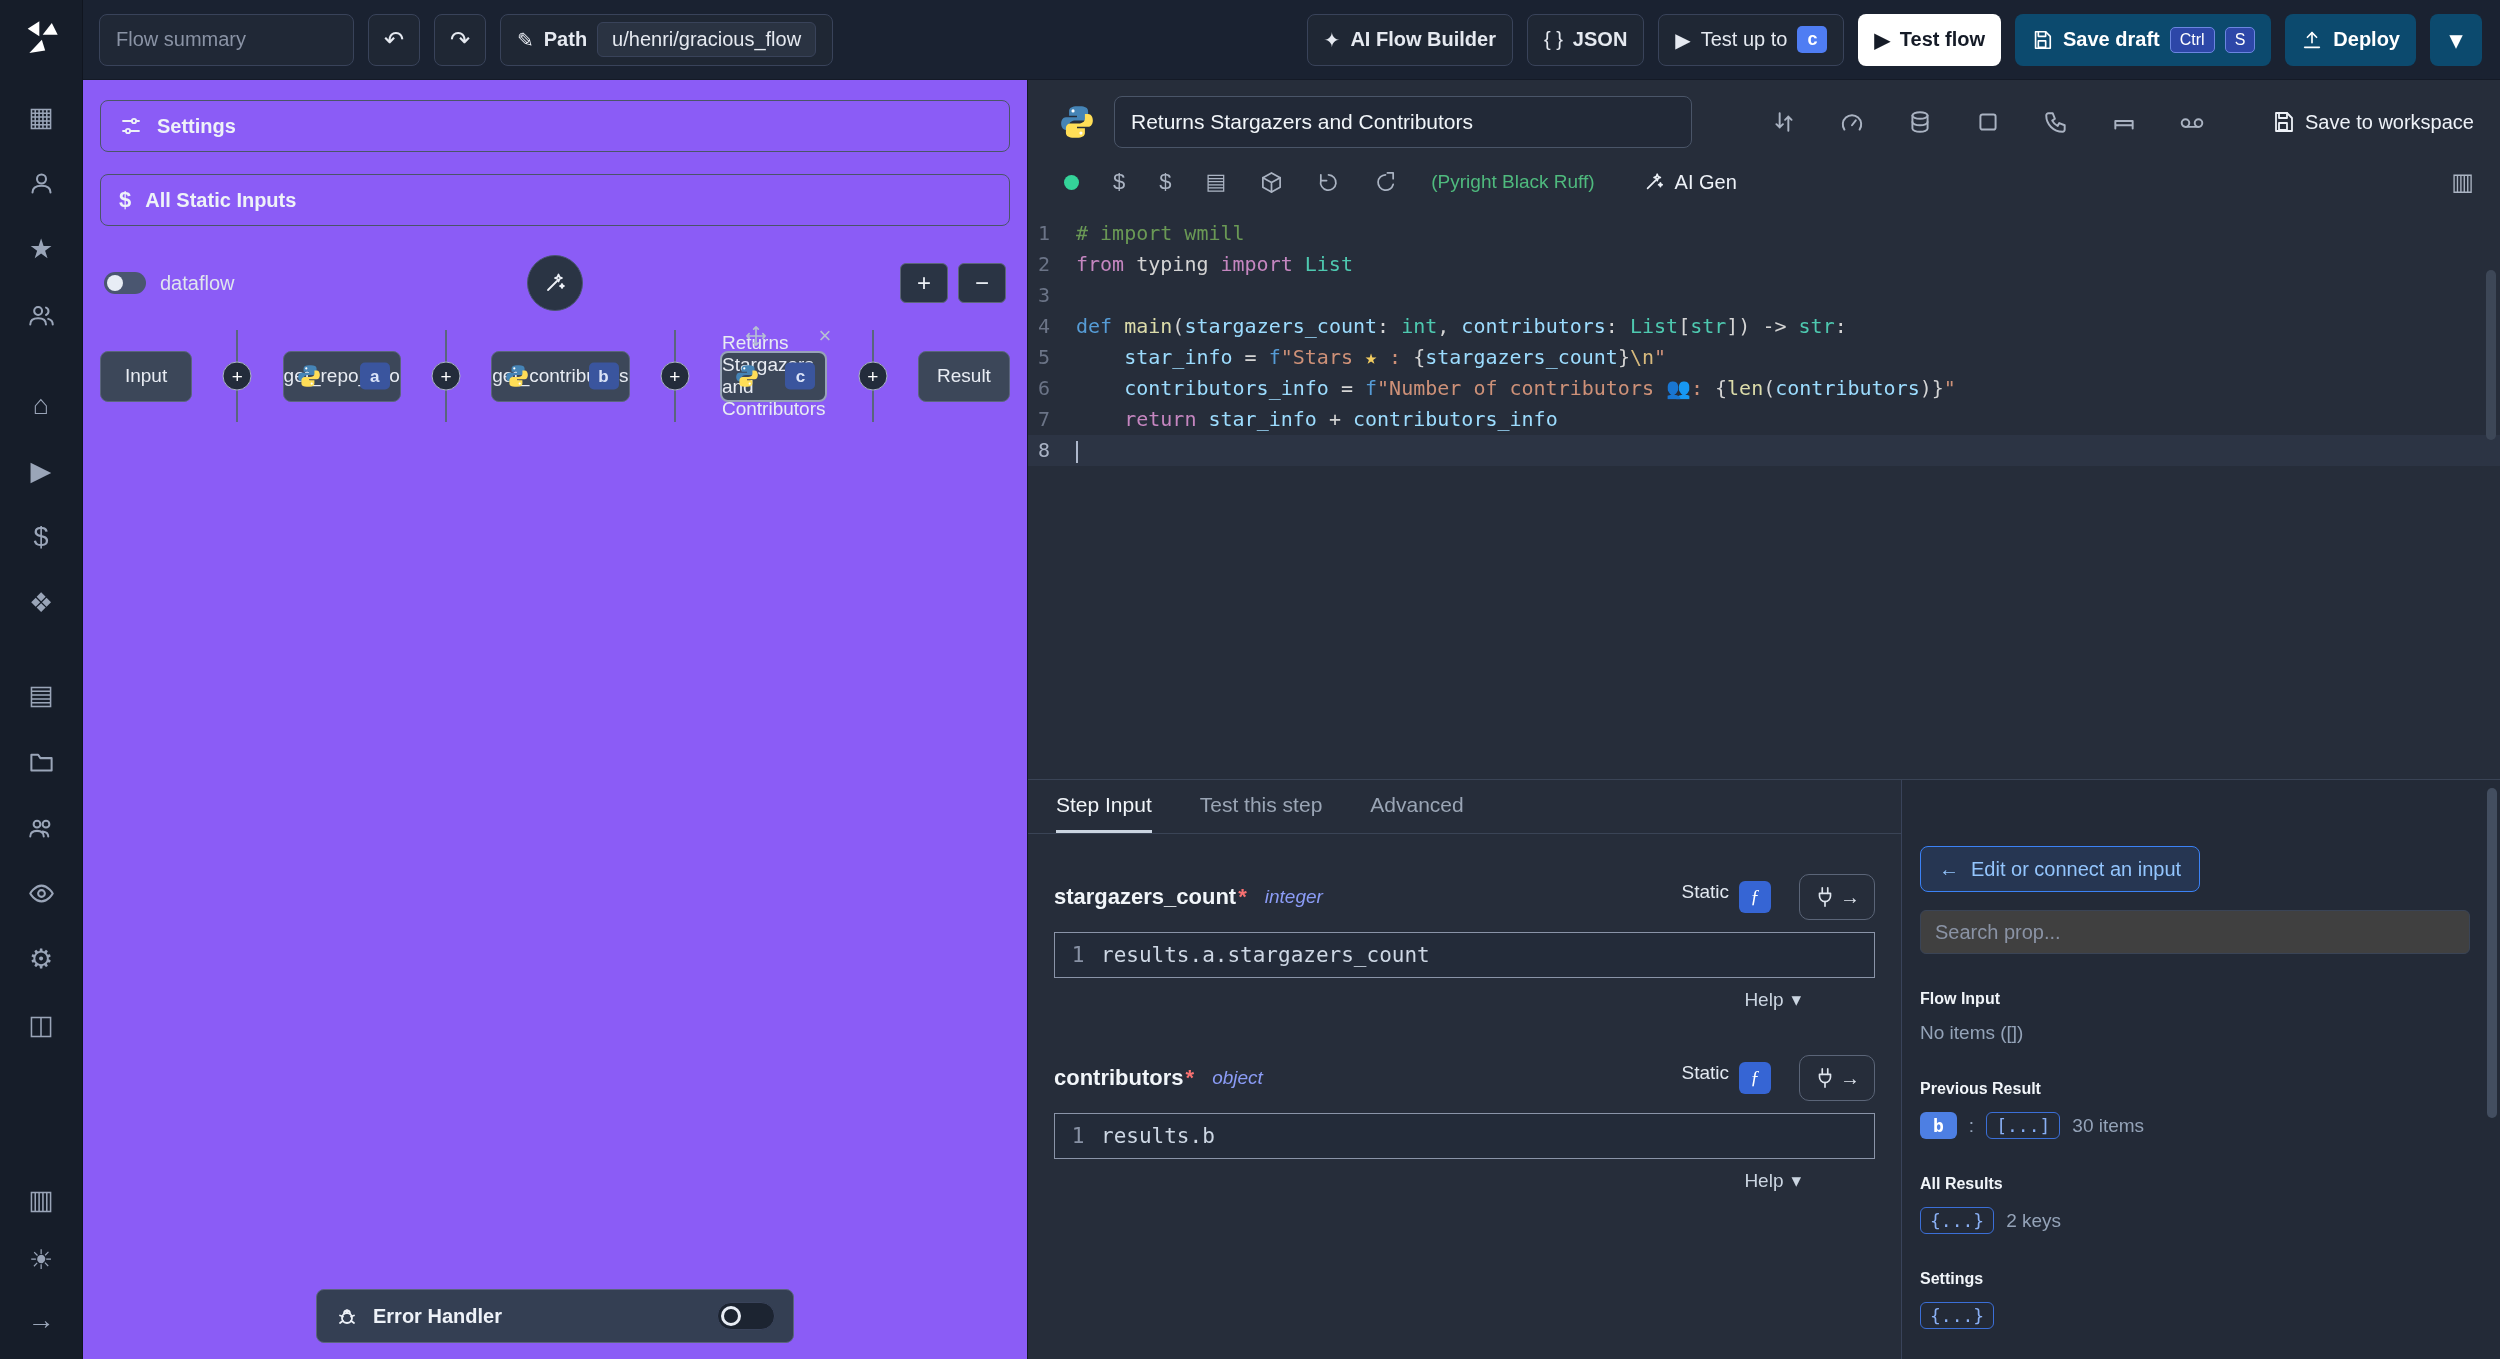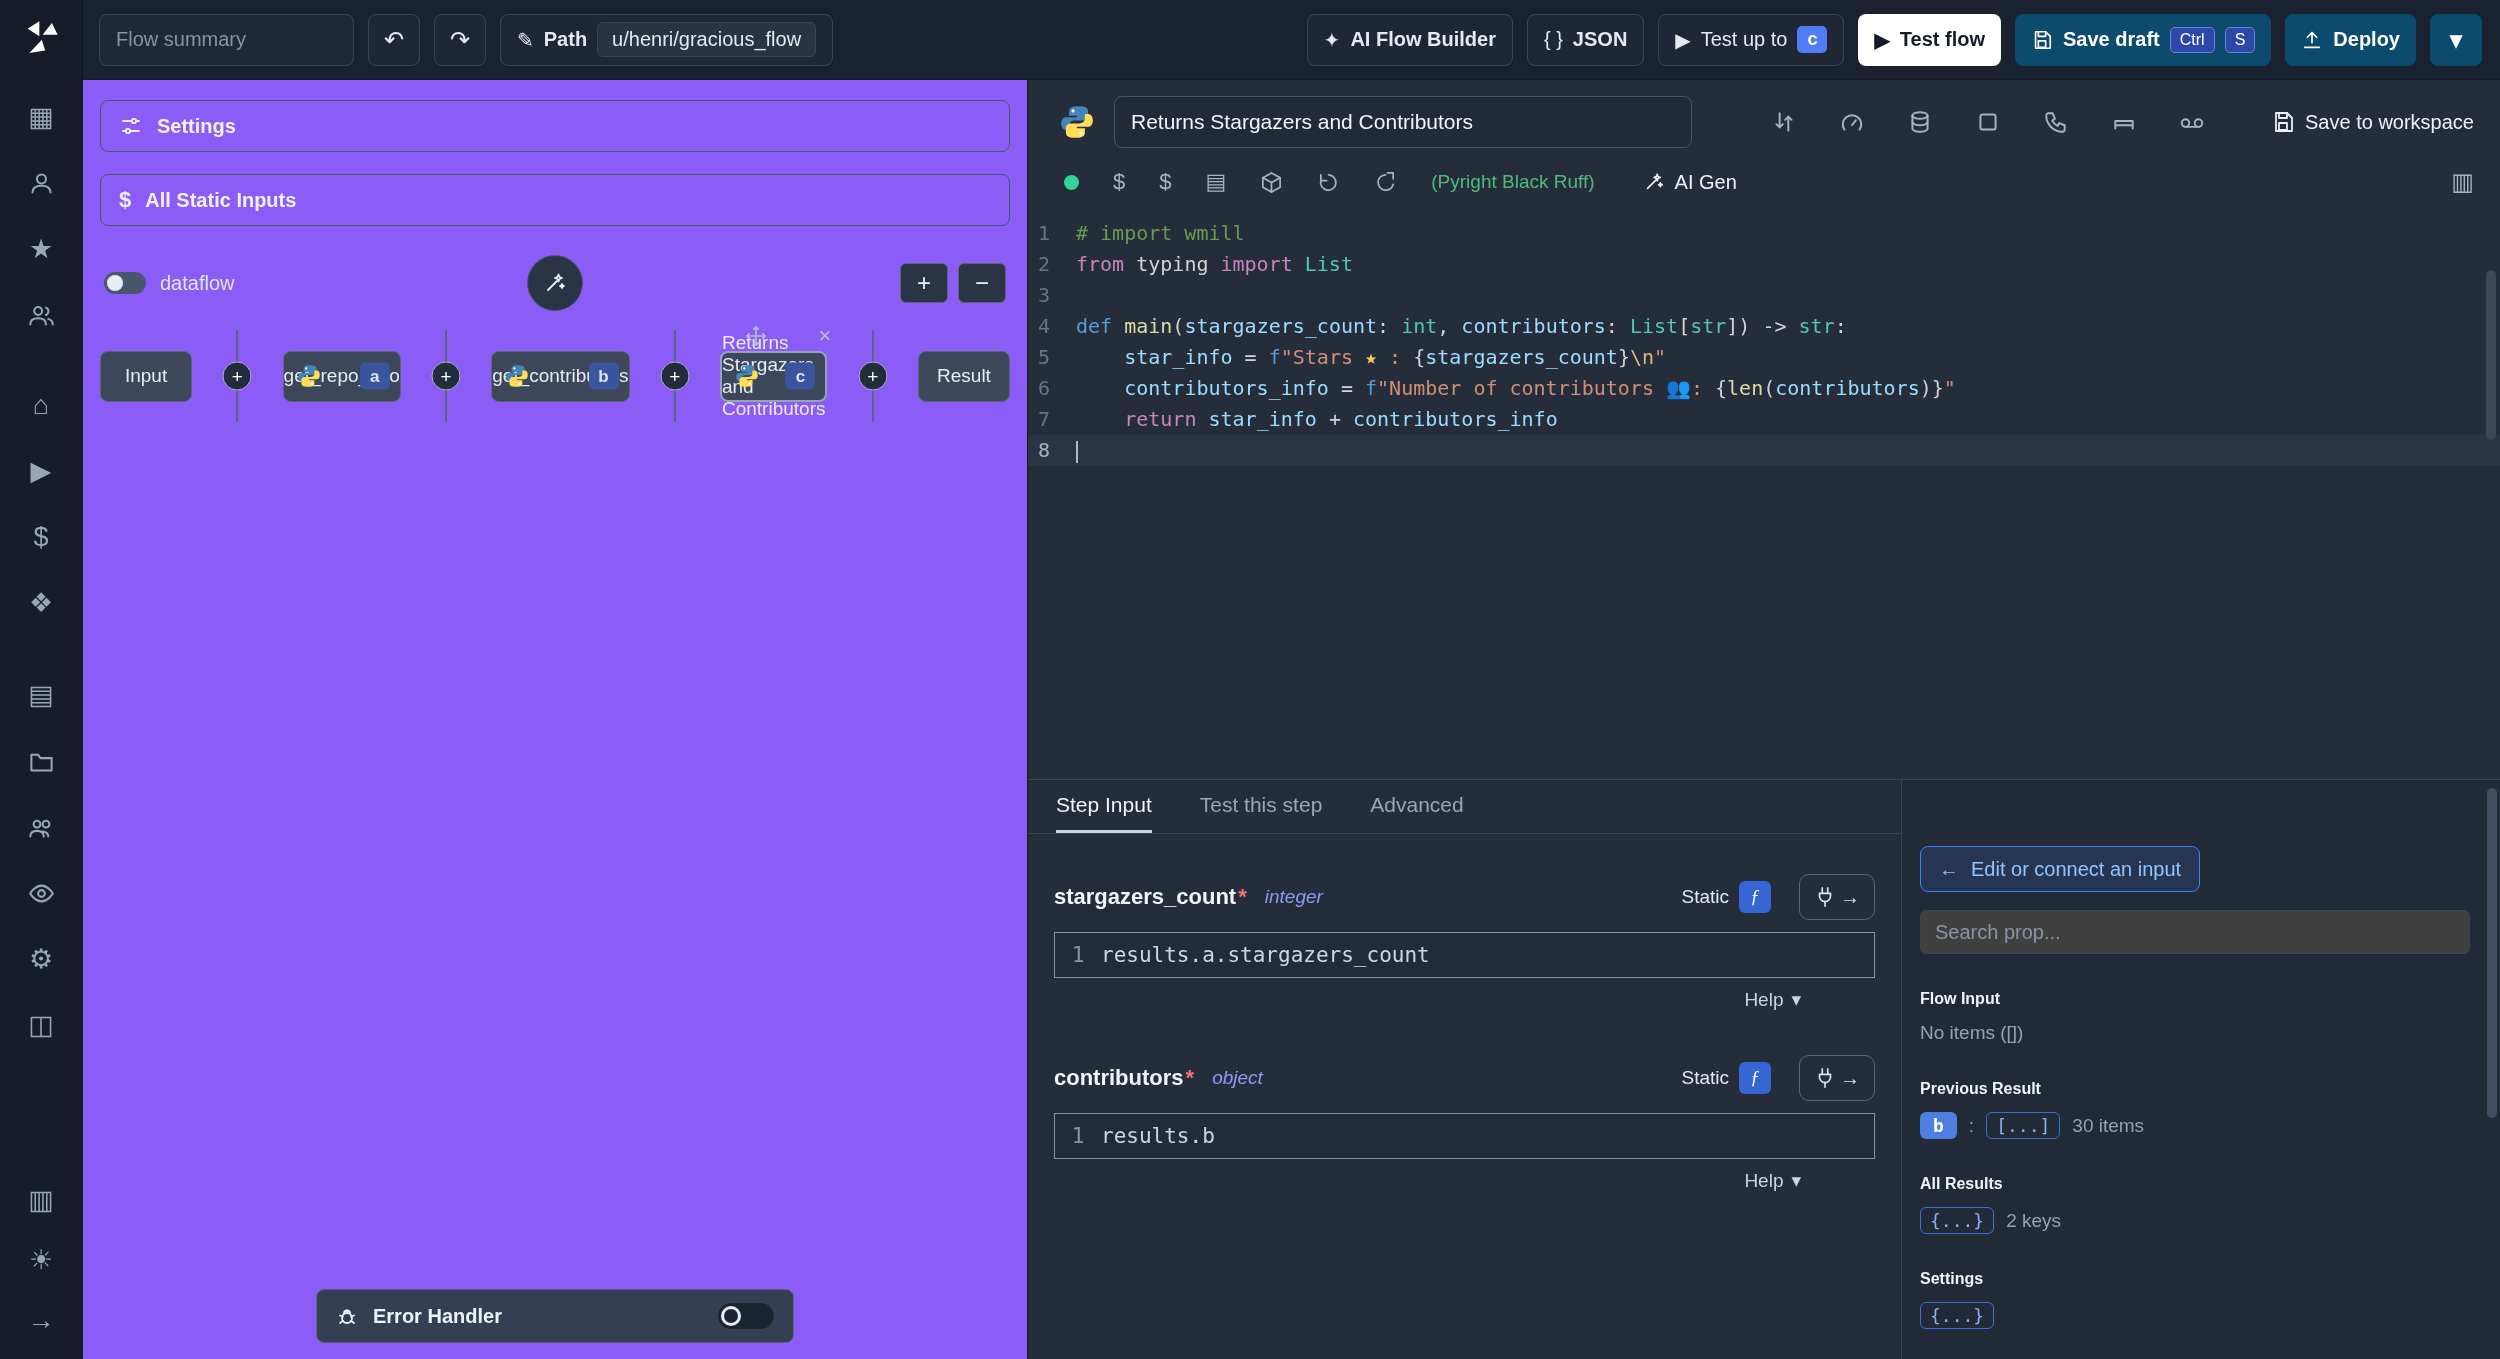--- a/index.html
+++ b/index.html
@@ -100,21 +100,21 @@
   .bottom { flex:1; display:flex; min-height:0; }
   .step-col { width:874px; flex-shrink:0; display:flex; flex-direction:column; border-right:1px solid #39435a; }
   .tabs { display:flex; gap:48px; padding:0 28px; height:54px; align-items:flex-end; border-bottom:1px solid #3a4456; flex-shrink:0; }
   .tab { padding-bottom:13px; font-size:21px; color:#9aa5b5; border-bottom:3px solid transparent; }
   .tab.active { color:#f1f5f9; border-bottom-color:#cbd5e1; }
   .fields { padding:4px 26px 0; }
   .fhead { display:flex; align-items:center; margin-top:36px; }
   .fname { font-size:22px; font-weight:700; color:#f1f5f9; }
   .freq { color:#f87171; font-size:22px; font-weight:700; margin-left:2px; }
   .ftype { font-style:italic; color:#8b9cf6; font-size:19px; margin-left:18px; }
-  .fmode { margin-left:auto; display:flex; align-items:center; gap:10px; font-size:19px; color:#e2e8f0; }
+  .fmode { margin-left:auto; display:flex; gap:10px; font-size:19px; color:#e2e8f0; }
   .fbtn-blue { width:32px; height:32px; border-radius:6px; background:#3665d4; color:#fff; font-size:19px; font-style:italic; display:flex; align-items:center; justify-content:center; font-family:"Liberation Serif", serif; }
   .plugbtn { margin-left:28px; width:76px; height:46px; border:1px solid #5b6578; border-radius:10px; display:flex; align-items:center; justify-content:center; gap:4px; color:#dfe5ee; }
   .plugbtn svg { width:22px; height:22px; }
   .fedit { margin-top:12px; height:46px; border:1px solid #8a94a8; background:#232b39; display:flex; align-items:center; font-family:"DejaVu Sans Mono", monospace; font-size:21px; }
   .fedit .gut { width:46px; text-align:center; color:#8892a5; flex-shrink:0; }
   .fedit .expr { color:#cdd7e4; }
   .help-row { display:flex; justify-content:flex-end; padding-right:74px; margin-top:10px; color:#cbd5e1; font-size:19px; align-items:center; gap:8px; }
   .help-row .hl { }
 
   

